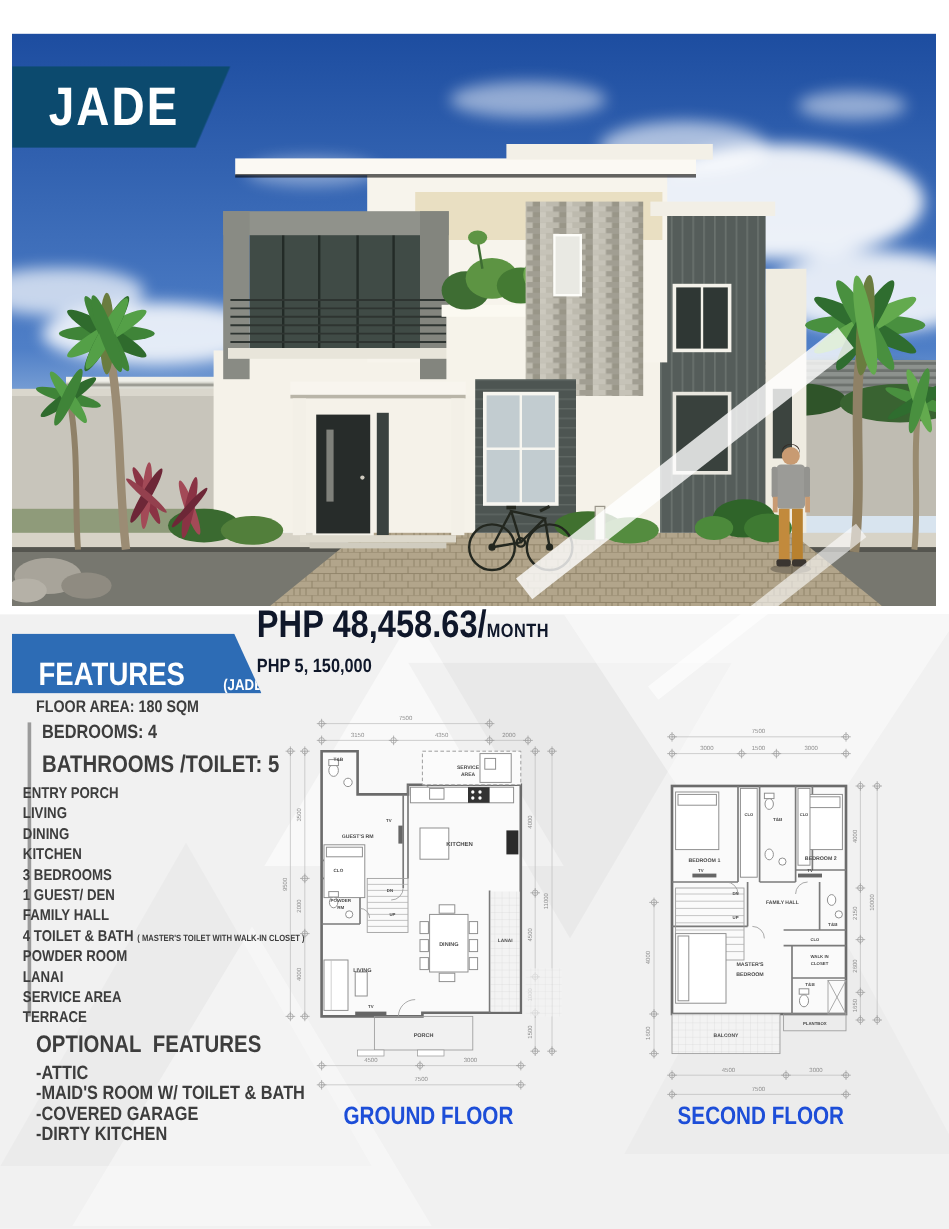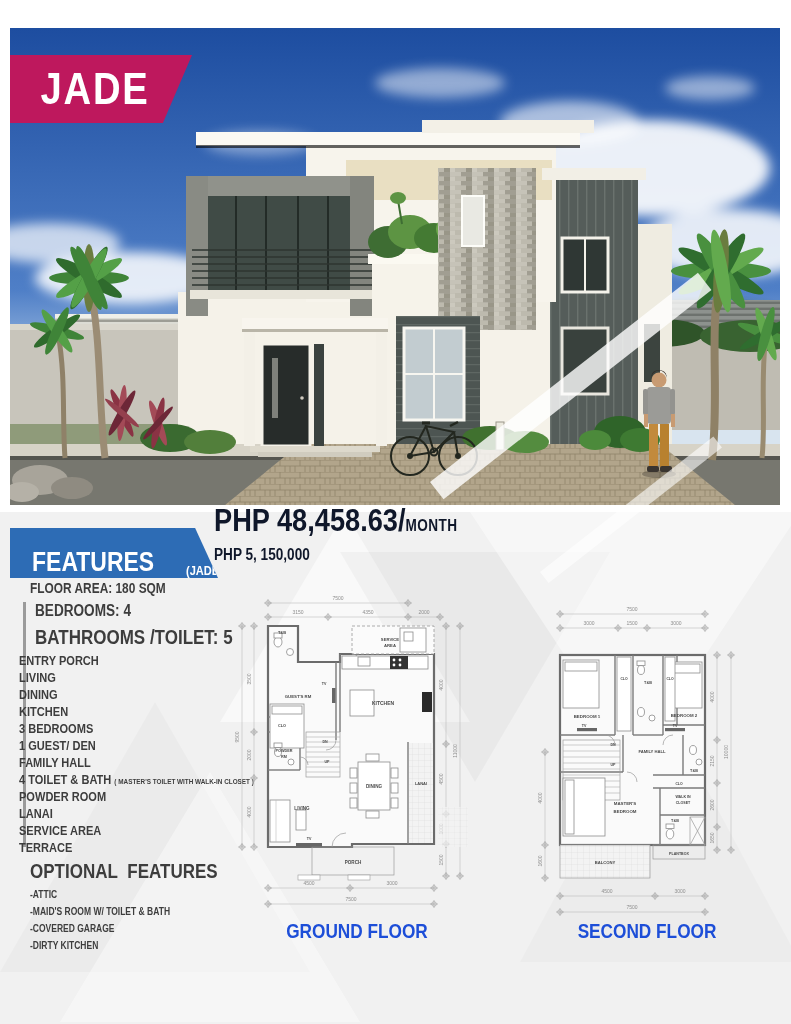--- a/index.html
+++ b/index.html
@@ -5,21 +5,21 @@
   html,body{margin:0;padding:0;background:#ffffff;}
   #page{position:relative;width:791px;height:1024px;background:#ffffff;overflow:hidden;
         font-family:"Liberation Sans",sans-serif;}
   .abs{position:absolute;}
   .cond{transform:scaleX(.85);transform-origin:0 50%;display:inline-block;white-space:nowrap;}
   .condC{transform:scaleX(.82);transform-origin:50% 50%;display:block;white-space:nowrap;text-align:center;}
 
   
   #photo{left:10px;top:28px;width:771px;height:477px;}
   
-  #jade-banner{left:10px;top:55px;width:182px;height:68px;background:#be185d;
+  #jade-banner{left:10px;top:55px;width:182px;height:68px;background:#0c4a6e;
     clip-path:polygon(0 0,100% 0,84% 100%,0 100%);display:flex;align-items:center;}
   #jade-banner .t{color:#fff;font-weight:bold;font-size:45px;letter-spacing:2px;padding-left:36px;}
 
   
   #bottom{left:0;top:512px;width:791px;height:512px;background:#f1f1f1;}
   .tri{position:absolute;pointer-events:none;}
 
   
   #features-banner{left:10px;top:528px;width:208px;height:50px;background:#2d6cb5;
     clip-path:polygon(0 0,89% 0,100% 100%,0 100%);display:flex;align-items:flex-end;}
@@ -36,28 +36,28 @@
   .ftxt{color:#3d3d3d;font-weight:bold;}
   #floor-area{left:30px;top:580px;font-size:14px;}
   #vbar{left:23px;top:602px;width:3px;height:245px;background:#9b9b9b;}
   #bedrooms{left:35px;top:602px;font-size:16px;}
   #bathrooms{left:35px;top:626px;font-size:20px;}
   #feat-list{left:19px;top:652px;}
   .feat-item{font-size:13px;color:#3d3d3d;font-weight:bold;height:17px;line-height:17px;}
   .feat-note{font-size:7.5px;font-weight:bold;color:#3d3d3d;}
   #optional-title{left:30px;top:860px;font-size:20px;word-spacing:6px;}
   #optional-list{left:30px;top:886px;}
-  .opt-item{font-size:10px;color:#3d3d3d;font-weight:bold;height:17px;line-height:17px;}
+  .opt-item{font-size:16px;color:#3d3d3d;font-weight:bold;height:17px;line-height:17px;}
 
   
   #ground-svg{left:232px;top:592px;}
   #second-svg{left:505px;top:600px;}
   .plan-title{top:919px;font-size:21px;color:#1d4ed8;font-weight:bold;}
   #ground-title{left:232px;width:250px;}
-  #second-title{left:512px;width:270px;}
+  #second-title{left:499px;width:270px;}
 
   svg text{font-family:"Liberation Sans",sans-serif;}
   .pl{fill:#4a4a4a;font-weight:bold;text-anchor:middle;}
   .pd{fill:#8f8f8f;text-anchor:middle;font-size:5px;}
   .wall{stroke:#6b6b6b;stroke-width:2.2;fill:#fafafa;stroke-linejoin:miter;}
   .iw{stroke:#7a7a7a;stroke-width:1.4;fill:none;}
   .th{stroke:#9a9a9a;stroke-width:.7;fill:none;}
   .fur{stroke:#8c8c8c;stroke-width:.8;fill:#ffffff;}
   .dim{stroke:#bdbdbd;stroke-width:.6;}
 </style>

